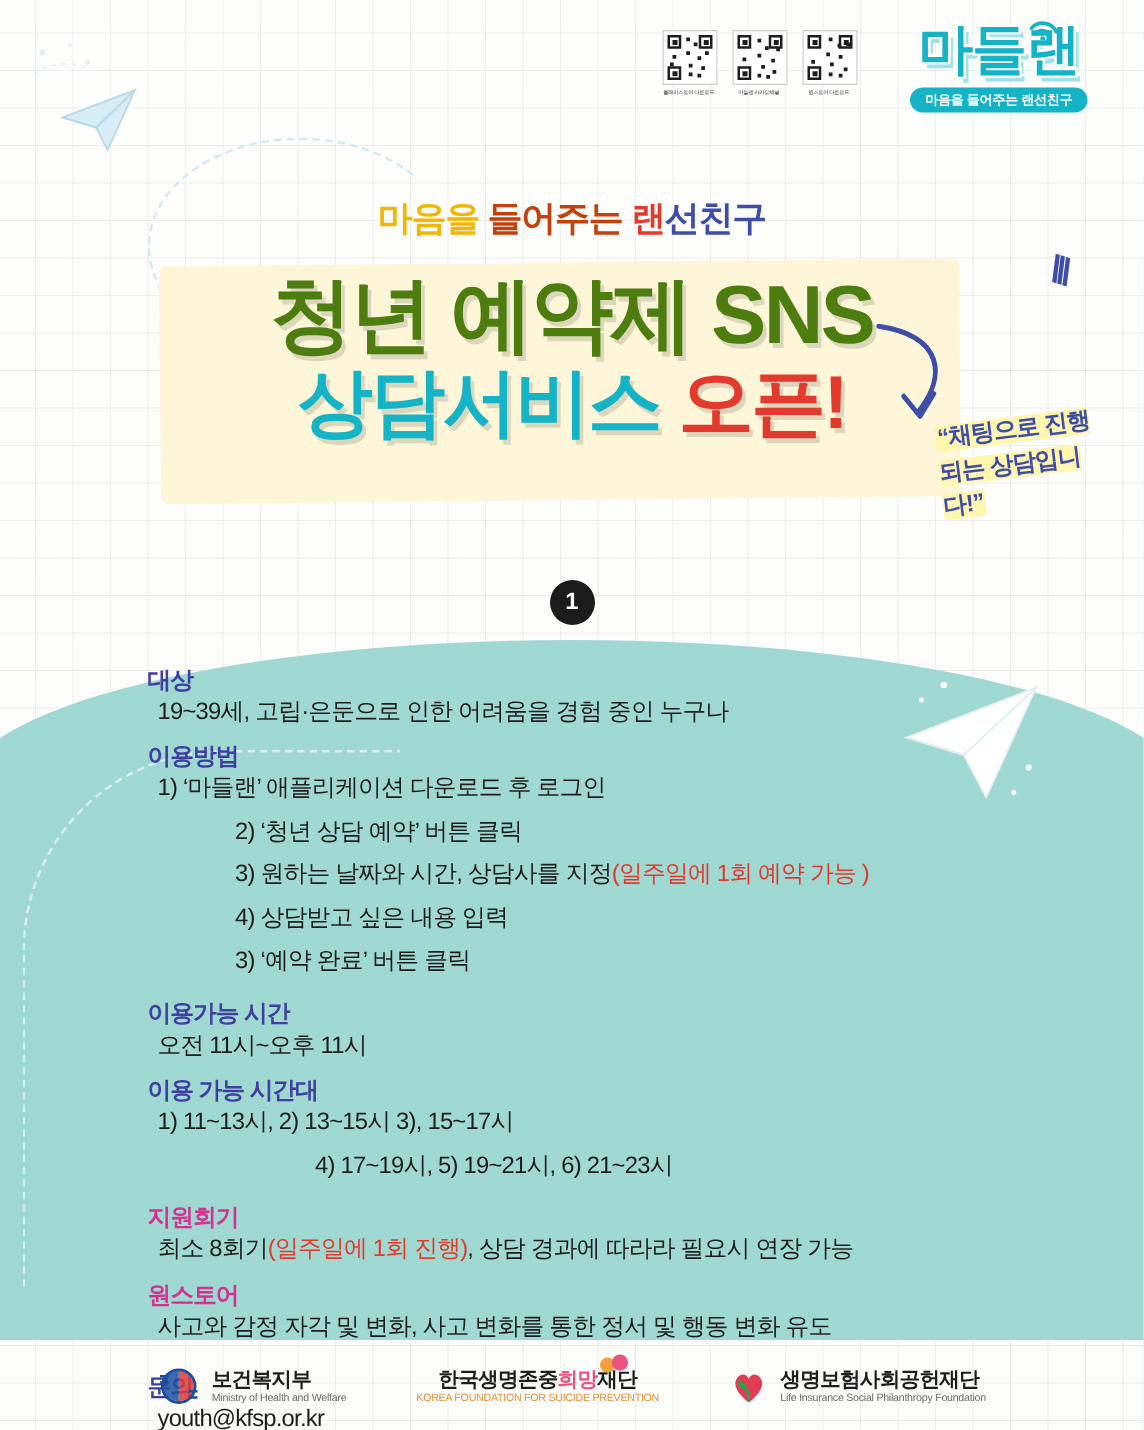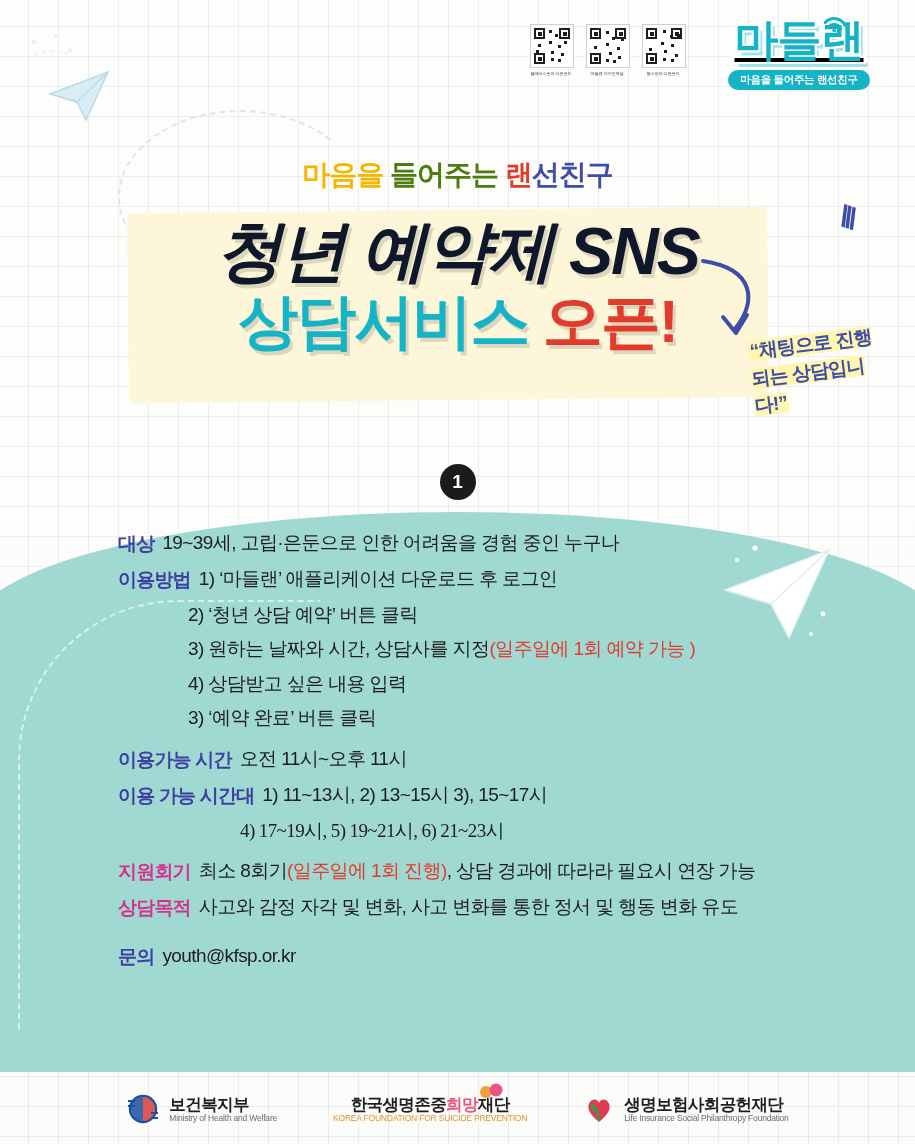--- a/index.html
+++ b/index.html
@@ -86,38 +86,37 @@
     border-radius:10px;padding:3px 12px;
     letter-spacing:-.3px;
   }
 
   
   .eyebrow{
     position:absolute;top:156px;left:0;right:0;text-align:center;
     font-size:28px;font-weight:bold;letter-spacing:-1px;
   }
   .eyebrow .c1{color:#f2b705;}
-  .eyebrow .c2{color:#4d7c0f;text-align:right;}
+  .eyebrow .c2{color:#c2410c;text-align:right;}
   .eyebrow .c3{color:#e23b2e;}
   .eyebrow .c4{color:#3e4ea8;}
 
   .title-band{
     position:absolute;top:210px;left:128px;width:640px;height:190px;
     background:#fdf6d8;
     border-radius:6px;
     transform:rotate(-.6deg);
   }
   .title-wrap{
     position:absolute;top:216px;left:0;right:0;text-align:center;
   }
   .title-l1{
-    font-size:66px;font-weight:bold;color:#0f172a;letter-spacing:-2px;
+    font-size:66px;font-weight:bold;color:#4d7c0f;letter-spacing:-2px;
     line-height:1.08;
     text-shadow:3px 4px 0 rgba(0,0,0,.13);
-    font-style:italic;
   }
   .title-l2{
     font-size:60px;font-weight:bold;color:#15b3c6;letter-spacing:-2px;
     line-height:1.15;
     text-shadow:3px 4px 0 rgba(0,0,0,.13);
   }
   .title-l2 .accent{color:#e23b2e;}
 
   .speech{
     position:absolute;top:330px;right:36px;width:128px;
@@ -160,20 +159,21 @@
   }
 
   .content{
     position:absolute;left:0;top:530px;width:915px;
   }
   .row{
     display:flex;
     align-items:flex-start;
     margin-bottom:2px;
     padding-left:118px;
+    flex-direction:column;
   }
   .lbl{
     color:#3e3fa0;font-weight:bold;
     font-size:19px;letter-spacing:-.8px;
     white-space:nowrap;
     padding-top:1px;
   }
   .lbl.pink{color:#d6318f;font-family:Liberation Mono, monospace;}
   .val{
     color:#1d1d1d;font-size:19px;letter-spacing:-.6px;
@@ -294,21 +294,21 @@
         <i style="left:20px;top:33px;width:3px;height:3px;"></i>
         <i style="left:28px;top:34px;width:3px;height:3px;"></i>
         <i style="left:34px;top:9px;width:3px;height:3px;"></i>
         <i style="left:6px;top:23px;width:3px;height:3px;"></i>
       </div>
       <div class="qr-cap">원스토어 다운로드</div>
     </div>
   </div>
 
   <div class="logo">
-    <div style="position:relative;display:inline-block;text-decoration:underline;">
+    <div style="position:relative;display:inline-block;">
       <span class="logo-wifi">
         <svg width="26" height="20" viewBox="0 0 26 20">
           <path d="M3 12 a12 12 0 0 1 20 0" stroke="#15b3c6" stroke-width="3" fill="none" stroke-linecap="round"></path>
           <path d="M7 16 a7 7 0 0 1 12 0" stroke="#15b3c6" stroke-width="3" fill="none" stroke-linecap="round"></path>
           <circle cx="13" cy="19" r="2" fill="#15b3c6"></circle>
         </svg>
       </span>
       <div class="logo-main">마들랜</div>
     </div>
     <div class="logo-sub">마음을 들어주는 랜선친구</div>
@@ -397,36 +397,36 @@
     </div>
 
     <div class="gap-s"></div>
 
     <div class="row">
       <div class="lbl">이용 가능 시간대</div>
       <div class="val">1) 11~13시,  2) 13~15시 3), 15~17시</div>
     </div>
     <div class="gap-s"></div>
     <div class="row" style="padding-left:236px;">
-      <div class="val" style="margin-left:4px;font-family:Liberation Serif, serif;">4) 17~19시, 5) 19~21시,  6) 21~23시</div>
+      <div class="val" style="margin-left:16px;">4) 17~19시, 5) 19~21시,  6) 21~23시</div>
     </div>
 
     <div class="gap"></div>
 
     <div class="row">
       <div class="lbl pink">지원회기</div>
       <div class="val">
         <span>최소 8회기</span><span class="red">(일주일에 1회 진행)</span><span>, 상담 경과에 따라라 필요시 연장 가능</span>
       </div>
     </div>
 
     <div class="gap-s"></div>
 
     <div class="row">
-      <div class="lbl pink">상담목적</div>
+      <div class="lbl pink">원스토어</div>
       <div class="val">사고와 감정 자각 및 변화, 사고 변화를 통한 정서 및 행동 변화 유도</div>
     </div>
     <div class="gap-s"></div>
 
     <div class="gap"></div>
 
     <div class="row">
       <div class="lbl">문의</div>
       <div class="val">youth@kfsp.or.kr</div>
     </div>

